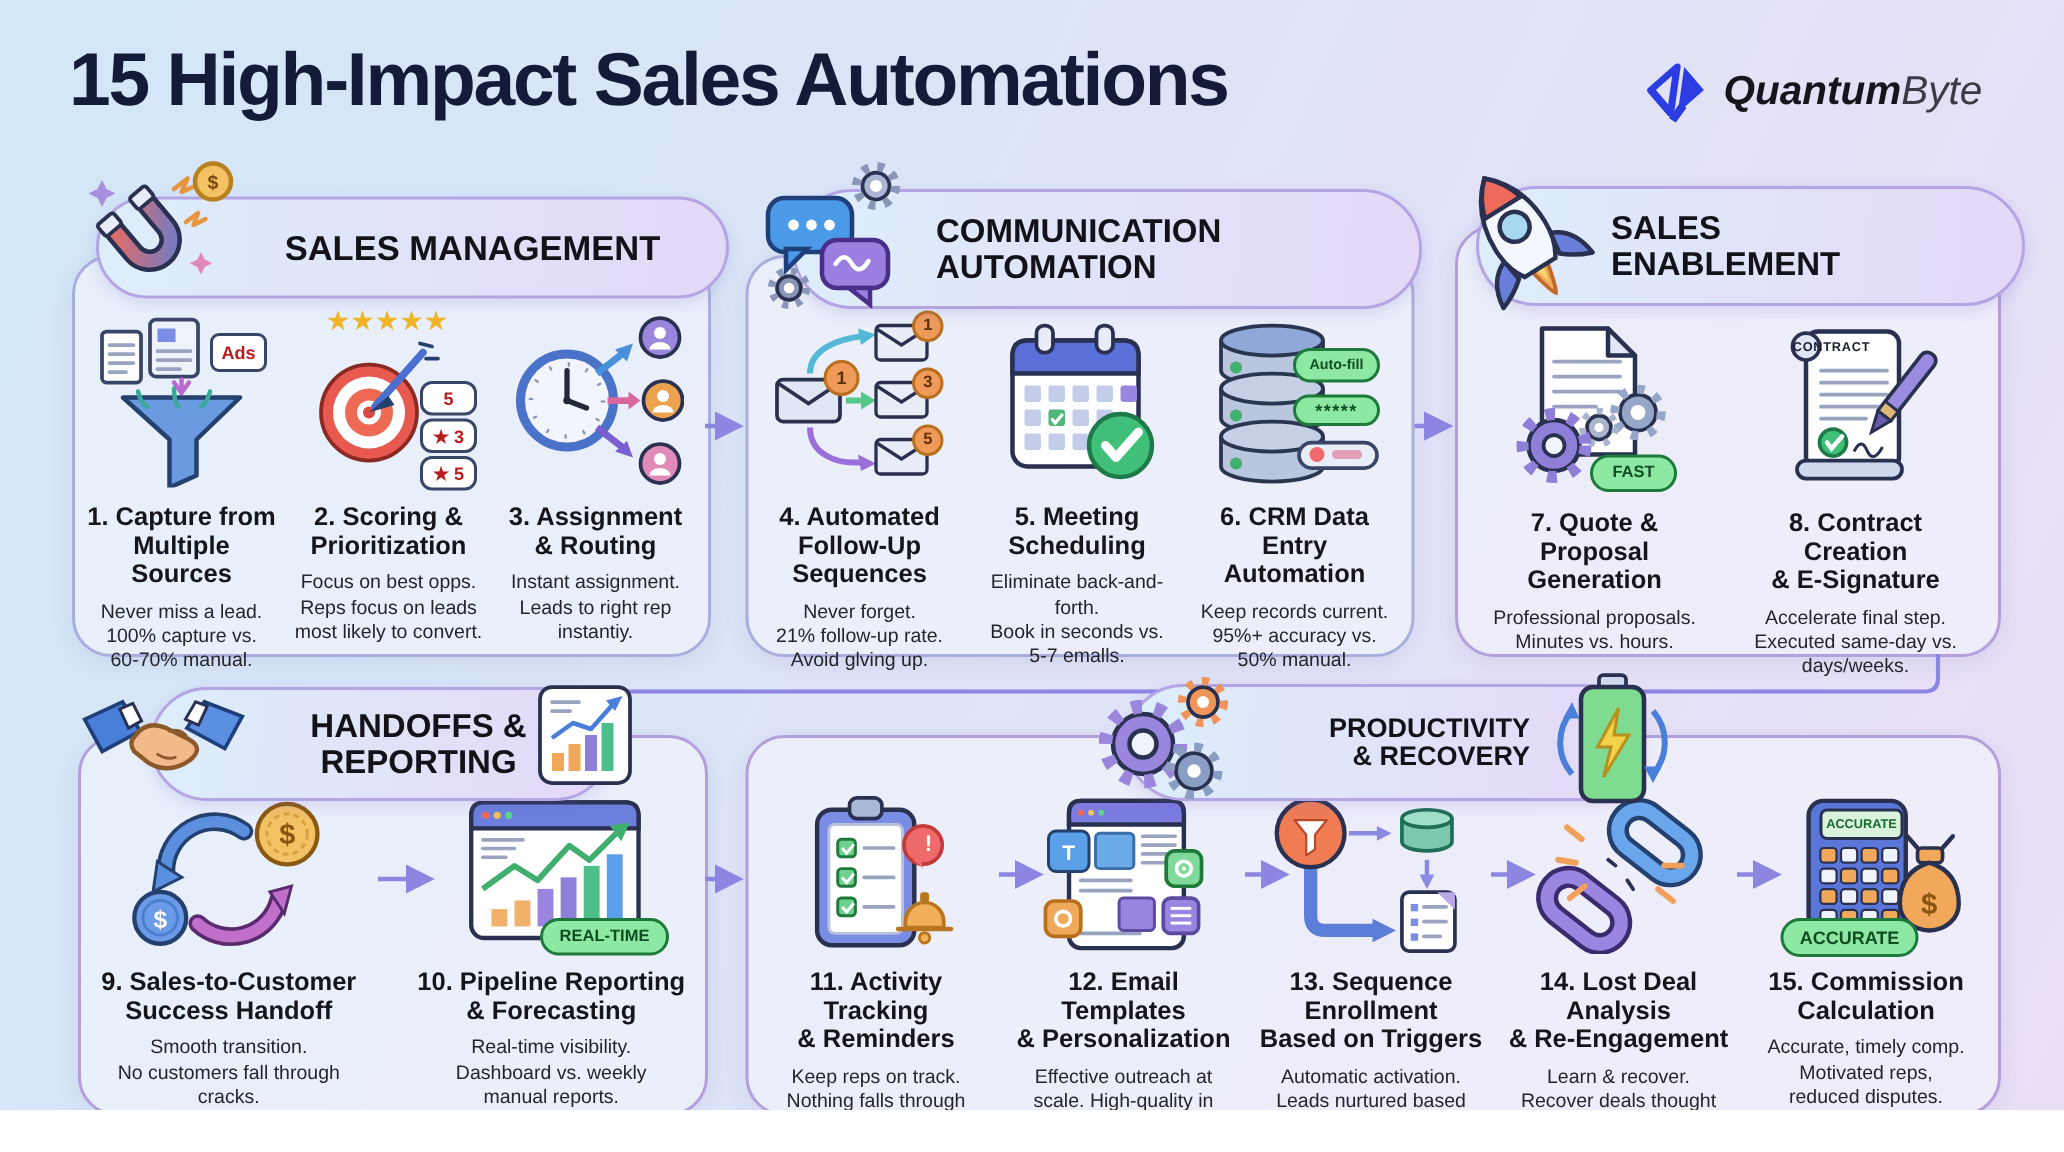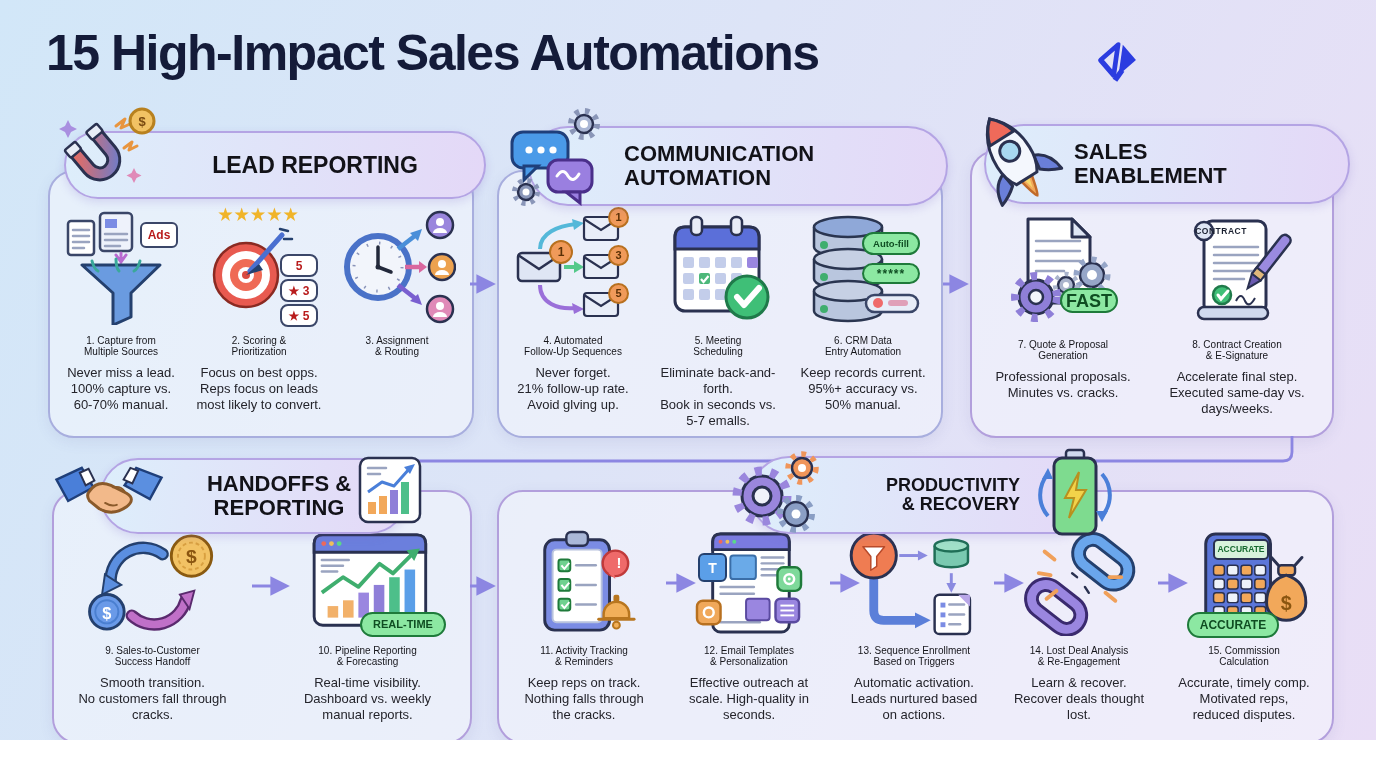--- a/index.html
+++ b/index.html
@@ -19,21 +19,21 @@
     border:2.5px solid #b4a4e4;border-radius:46px;display:flex;align-items:center;
     font-weight:800;color:#121218;white-space:pre-line;line-height:1.08;
     box-shadow:0 3px 10px rgba(120,100,200,.20);}
   .pill.center{justify-content:center;text-align:center;}
   .hicon{position:absolute;z-index:5;}
   .row{position:absolute;display:flex;justify-content:space-between;z-index:2;}
   .item{display:flex;flex-direction:column;align-items:center;text-align:center;}
   .icon-box{position:relative;display:flex;align-items:center;justify-content:center;width:100%;}
   .r1 .icon-box{height:122px;}
   .r2 .icon-box{height:110px;}
-  .ttl{font-weight:400;font-size:10px;line-height:1.13;margin-top:7px;white-space:pre-line;color:#15151a;}
+  .ttl{font-weight:700;font-size:17px;line-height:1.13;margin-top:7px;white-space:pre-line;color:#15151a;}
   .dsc{font-size:13px;line-height:1.24;margin-top:7px;white-space:pre-line;color:#24242b;}
   .bdg{position:absolute;display:flex;align-items:center;justify-content:center;
     font-weight:800;z-index:3;line-height:1;}
   .g{background:#8ce8a2;border:2px solid #1e7a3a;color:#0f4d22;border-radius:14px;}
   .w{background:#fff;border:2px solid #3a4668;color:#b91c1c;border-radius:6px;}
   .o{background:#f09a5a;border:2px solid #b8701f;color:#5a3006;border-radius:50%;}
   .t{background:#5b9fe8;border:2px solid #24406e;color:#fff;border-radius:6px;}
   .disp{background:#d8f2dc;border:2px solid #2a3150;color:#176a30;border-radius:5px;}
   .plain{background:none;border:none;}
   .overlay{position:absolute;left:0;top:0;z-index:3;pointer-events:none;}
@@ -46,29 +46,32 @@
 
   <div class="page-title">15 High-Impact Sales Automations</div>
   <div class="logo">
     <svg width="44" height="44" viewBox="0 0 46 46">
       <g transform="skewX(-8) translate(3,0)">
         <path d="M21,7 L5,23 L21,39 Z" fill="none" stroke="#2b3ce0" stroke-width="5" stroke-linejoin="round"></path>
         <path d="M26,7 L42,23 L26,39 Z" fill="#2b3ce0"></path>
         <rect x="23" y="33" width="6" height="12" transform="rotate(30 26 39)" fill="#2b3ce0"></rect>
       </g>
     </svg>
+    <div class="logo-text">
+      <span class="logo-bold">Quantum</span><span class="logo-light">Byte</span>
+    </div>
   </div>
 
   <div class="card" style="left:48px;top:170px;width:422px;height:264px;"></div>
   <div class="card" style="left:497px;top:170px;width:442px;height:264px;"></div>
   <div class="card purple" style="left:970px;top:150px;width:360px;height:284px;"></div>
   <div class="card purple" style="left:52px;top:490px;width:416px;height:250px;"></div>
   <div class="card purple" style="left:497px;top:490px;width:833px;height:250px;"></div>
 
-  <div class="pill center" style="left:64px;top:131px;width:338px;height:64px;padding-left:80px;font-size:23px;">LEAD REPORTING</div>
+  <div class="pill center" style="left:64px;top:131px;width:338px;height:64px;padding-left:80px;font-size:23px;">SALES MANAGEMENT</div>
   <div class="pill" style="left:528px;top:126px;width:322px;height:76px;padding-left:94px;font-size:22px;">COMMUNICATION
 AUTOMATION</div>
   <div class="pill" style="left:984px;top:124px;width:274px;height:76px;padding-left:88px;font-size:22px;">SALES
 ENABLEMENT</div>
   <div class="pill center" style="left:100px;top:458px;width:254px;height:72px;padding-left:50px;font-size:22px;">HANDOFFS &amp;
 REPORTING</div>
   <div class="pill center" style="left:750px;top:456px;width:282px;height:74px;padding-left:60px;font-size:18px;text-align:right;">PRODUCTIVITY
 &amp; RECOVERY</div>
 
   <svg class="hicon" style="left:58px;top:106px;" width="100" height="95" viewBox="0 0 100 95">
@@ -256,20 +259,23 @@
               <path d="M95,24 a7,5 0 0 1 14,0 z"></path>
             <circle cx="104" cy="55" r="4"></circle>
               <path d="M97,66 a7,5 0 0 1 14,0 z"></path>
             <circle cx="102" cy="97" r="4"></circle>
               <path d="M95,108 a7,5 0 0 1 14,0 z"></path>
           </g>
         </svg>
       </div>
       <div class="ttl">3. Assignment
 &amp; Routing</div>
+      <div class="dsc">Instant assignment.
+Leads to right rep
+instantiy.</div>
     </div>
   </div>
 
   <div class="row r1" style="left:504px;top:206px;width:428px;">
 
     <div class="item" style="width:138px;">
       <div class="icon-box">
         <svg width="118" height="116" viewBox="0 0 118 116">
           <path d="M26,40 C26,24 44,17 62,15" stroke="#54b8d9" stroke-width="4" fill="none"></path>
           <polygon points="70,14 58,10 60,21" fill="#54b8d9"></polygon>
@@ -378,26 +384,26 @@
           <circle cx="88" cy="62" r="12" fill="#96a6c8" stroke="#2a3150" stroke-width="2.5"></circle>
           <circle cx="88" cy="62" r="15.5" fill="none" stroke="#96a6c8" stroke-width="6" stroke-dasharray="5 7"></circle>
           <circle cx="88" cy="62" r="5" fill="#fff"></circle>
           <circle cx="62" cy="72" r="8" fill="#aab4cc" stroke="#2a3150" stroke-width="2.5"></circle>
           <circle cx="62" cy="72" r="11" fill="none" stroke="#aab4cc" stroke-width="4.5" stroke-dasharray="4 6"></circle>
           <circle cx="62" cy="72" r="3" fill="#fff"></circle>
           <circle cx="32" cy="84" r="17" fill="#8f7fd8" stroke="#2a3150" stroke-width="3"></circle>
           <circle cx="32" cy="84" r="21" fill="none" stroke="#8f7fd8" stroke-width="8" stroke-dasharray="6.5 9"></circle>
           <circle cx="32" cy="84" r="7" fill="#f2f5fc" stroke="#2a3150" stroke-width="2.5"></circle>
         </svg>
-        <span class="bdg g" style="left:78px;top:78px;width:54px;height:21px;font-size:18px;text-align:right;">FAST</span>
+        <span class="bdg g" style="left:78px;top:93px;width:54px;height:21px;font-size:11px;text-align:right;">FAST</span>
       </div>
       <div class="ttl">7. Quote &amp; Proposal
 Generation</div>
       <div class="dsc">Professional proposals.
-Minutes vs. cracks.</div>
+Minutes vs. hours.</div>
     </div>
 
     <div class="item" style="width:162px;">
       <div class="icon-box">
         <svg width="118" height="116" viewBox="0 0 118 116">
           <rect x="26" y="8" width="62" height="92" rx="8" fill="#fff" stroke="#2a3150" stroke-width="3"></rect>
           <circle cx="26" cy="18" r="9" fill="#dfe6f4" stroke="#2a3150" stroke-width="2.5"></circle>
           <rect x="20" y="94" width="70" height="12" rx="6" fill="#cfd9ee" stroke="#2a3150" stroke-width="2.5"></rect>
           <line x1="36" y1="34" x2="80" y2="34" class="ln"></line>
             <line x1="36" y1="42" x2="80" y2="42" class="ln"></line>

